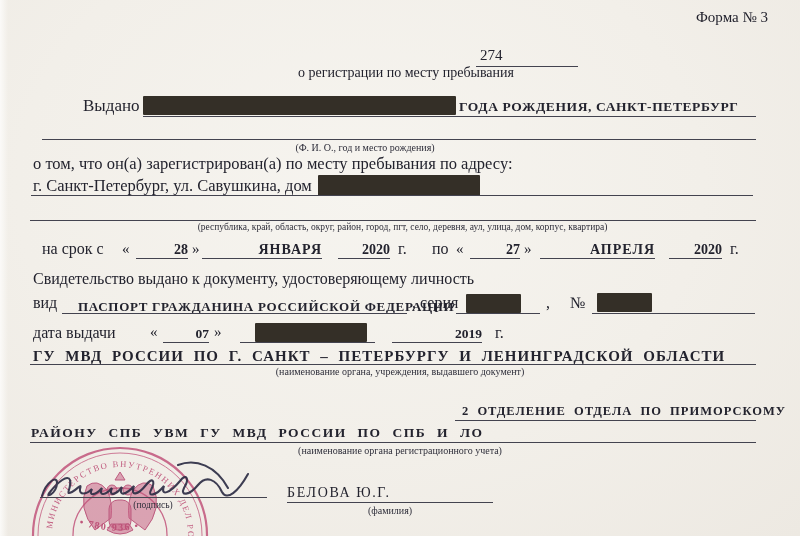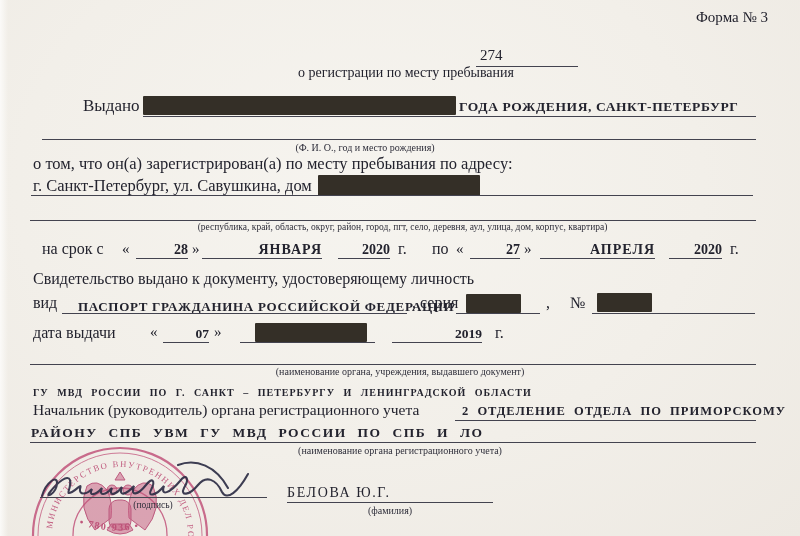--- a/index.html
+++ b/index.html
@@ -91,25 +91,24 @@
   <div class="pq" style="left:150px;top:324px;">«</div>
   <div class="pv" style="left:163px;top:326px;width:46px;font-size:13.5px;">07</div>
   <div class="line" style="left:163px;top:342px;width:46px;"></div>
   <div class="pq" style="left:214px;top:324px;">»</div>
   <div class="line" style="left:240px;top:342px;width:135px;"></div>
   <div class="redact" style="left:255px;top:323px;width:112px;height:19px;"></div>
   <div class="pv" style="left:392px;top:326px;width:90px;font-size:13.5px;">2019</div>
   <div class="line" style="left:392px;top:342px;width:90px;"></div>
   <div class="abs" style="left:495px;top:324px;font-size:16px;">г.</div>
 
-  <div class="abs filled" style="left:33px;top:348px;font-size:10px;letter-spacing:1px;word-spacing:5px;margin-top:39px;">ГУ МВД РОССИИ ПО Г. САНКТ – ПЕТЕРБУРГУ И ЛЕНИНГРАДСКОЙ ОБЛАСТИ</div>
+  <div class="abs filled" style="left:33px;top:348px;font-size:15px;letter-spacing:1px;word-spacing:5px;">ГУ МВД РОССИИ ПО Г. САНКТ – ПЕТЕРБУРГУ И ЛЕНИНГРАДСКОЙ ОБЛАСТИ</div>
   <div class="line" style="left:30px;top:364px;width:726px;"></div>
   <div class="cap" style="left:250px;top:366px;width:300px;">(наименование органа, учреждения, выдавшего документ)</div>
 
-  <div class="abs" style="left:33px;top:401px;font-size:15.5px;">Начальник (руководитель) органа регистрационного учета</div>
   <div class="abs filled" style="left:462px;top:404px;font-size:12.5px;letter-spacing:1px;word-spacing:4px;">2 ОТДЕЛЕНИЕ ОТДЕЛА ПО ПРИМОРСКОМУ</div>
   <div class="line" style="left:455px;top:420px;width:301px;"></div>
   <div class="abs filled" style="left:31px;top:425px;font-size:13.5px;letter-spacing:1.5px;word-spacing:6px;">РАЙОНУ СПБ УВМ ГУ МВД РОССИИ ПО СПБ И ЛО</div>
   <div class="line" style="left:30px;top:442px;width:726px;"></div>
   <div class="cap" style="left:245px;top:445px;width:310px;">(наименование органа регистрационного учета)</div>
 
   <svg class="abs" style="left:25px;top:438px;" width="200" height="98" viewBox="0 0 200 98">
     <defs>
       <path id="ringpath" d="M 27,97 A 68,68 0 1 1 163,97 A 68,68 0 1 1 27,97"></path>
       <path id="numpath" d="M 52,86 Q 95,100 140,84"></path>

